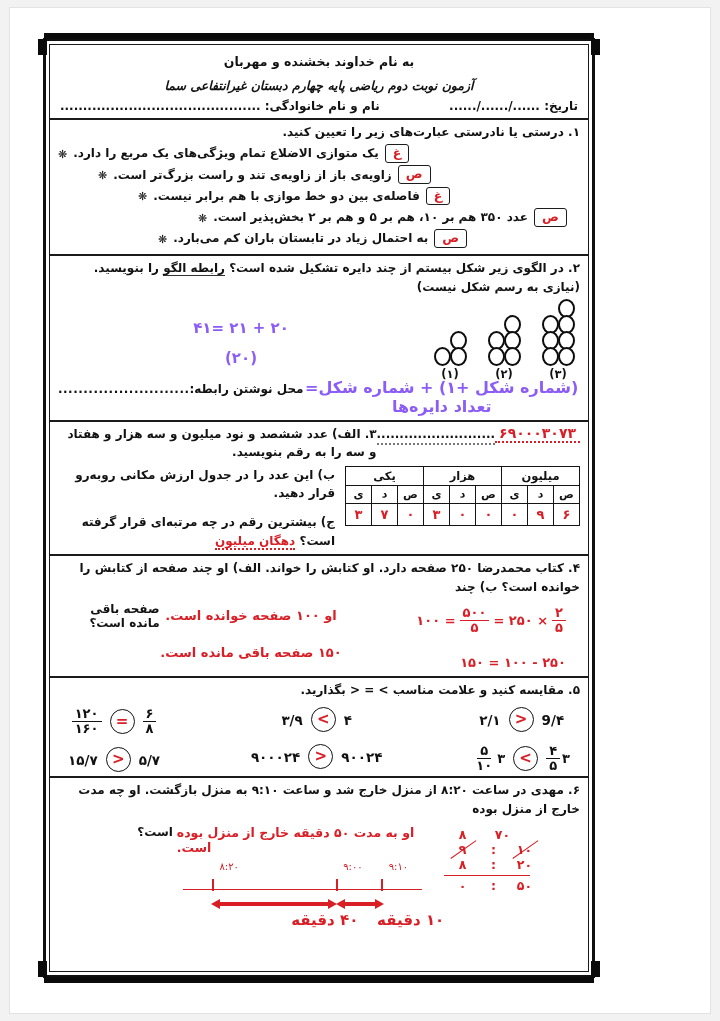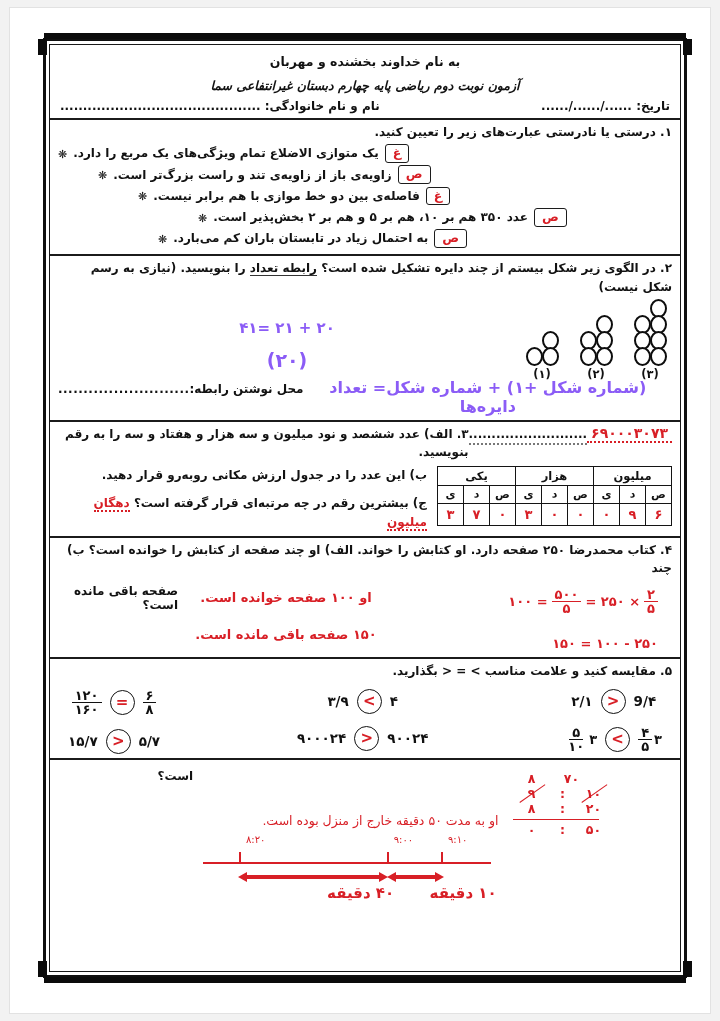--- a/index.html
+++ b/index.html
@@ -12,21 +12,21 @@
   
   #sheet{
     position:absolute;left:10px;top:8px;
     width:700px;height:1005px;
     background:#ffffff;
     box-shadow:0 0 0 1px #e2e2e2;
   }
   
   #frame{
     position:absolute;left:33px;top:30px;
-    width:644px;height:940px;
+    width:552px;height:940px;
     border:3px solid #101010;
     background:#fff;
     box-sizing:border-box;
   }
   #frame:before,#frame:after{
     content:"";position:absolute;left:-2px;right:-2px;height:6px;background:#0b0b0b;
   }
   #frame:before{top:-8px;}
   #frame:after{bottom:-8px;}
   .corner{position:absolute;width:9px;height:16px;background:#0b0b0b;}
@@ -102,21 +102,21 @@
   .rowc{display:flex;}
   .rowc.right{justify-content:flex-end;width:100%;}
   .circ{
     width:17px;height:19px;border:2px solid #0d0d0d;border-radius:50%;
     box-sizing:border-box;margin:-1.5px -0.5px;
     background:#fff;
   }
   .q2right{flex:1;text-align:center;padding-top:22px;}
   .red{color:#8b5cf6;font-weight:bold;}
   .q2eq{font-size:15px;letter-spacing:1px;}
-  .q2eq2{font-size:19px;margin-top:12px;}
+  .q2eq2{font-size:15px;margin-top:12px;}
   .q2rel{font-size:16px;margin-top:1px;}
   .relrow{
     display:flex;align-items:baseline;justify-content:flex-start;
     font-size:12px;font-weight:bold;color:#121212;margin-top:-4px;
   }
 
   
   .q3wrap{display:flex;align-items:flex-start;gap:6px;}
   .q3left{padding-top:4px;}
   .q3right{flex:1;text-align:right;padding:4px 4px 0 0;}
@@ -168,21 +168,21 @@
   .q6calc{width:25%;color:#d81f26;font-weight:bold;font-size:12.5px;padding:6px 6px 0 10px;direction:ltr;}
   .calcrow{display:flex;justify-content:flex-start;gap:14px;padding-left:6px;}
   .calcrow span{width:26px;text-align:center;}
   .strike{position:relative;}
   .strike:after{
     content:"";position:absolute;left:-2px;top:50%;width:120%;height:1.4px;
     background:#d81f26;transform:rotate(-35deg);
   }
   .calcbar{border-top:1.6px solid #d81f26;margin:3px 0 2px 0;width:86px;}
   .q6tl{flex:1;padding:4px 4px 0 4px;}
-  .q6ans{color:#d81f26;font-weight:normal;font-size:12.5px;text-align:right;margin-bottom:4px;margin-top:44px;}
+  .q6ans{color:#d81f26;font-weight:bold;font-size:12.5px;text-align:left;margin-bottom:4px;}
   .tl{position:relative;height:68px;}
   .tl-axis{position:absolute;left:6px;right:8px;top:30px;height:1.8px;background:#d81f26;}
   .tick{position:absolute;width:1.8px;height:12px;background:#d81f26;top:20px;}
   .tlab{position:absolute;top:2px;color:#d81f26;font-weight:normal;font-size:10px;transform:translateX(50%);}
   .arrow{position:absolute;top:40px;height:10px;}
   .arrow .bar{position:absolute;left:8px;right:8px;top:3.5px;height:4px;background:#d81f26;}
   .arrow .h{position:absolute;top:0;width:0;height:0;border-top:5.5px solid transparent;border-bottom:5.5px solid transparent;}
   .arrow .hl{left:0;border-right:9px solid #d81f26;}
   .arrow .hr{right:0;border-left:9px solid #d81f26;}
   .alab{position:absolute;top:52px;color:#d81f26;font-weight:bold;font-size:15px;transform:translateX(50%);}
@@ -243,21 +243,21 @@
         </div>
 
         <div class="stmt" style="justify-content:flex-end;padding-left:100px">
           <span class="ansbox">ص</span>
           <span class="stmt-txt">به احتمال زیاد در تابستان باران کم می‌بارد.</span>
           <span class="flower">❋</span>
         </div>
       </div>
 
       <div class="block">
-        <div class="q" style="text-align:right"><span>۲. در الگوی زیر شکل بیستم از چند دایره تشکیل شده است؟ </span><span class="u">رابطه تعداد</span><span> را بنویسید. (نیازی به رسم شکل نیست)</span></div>
+        <div class="q" style="text-align:right"><span>۲. در الگوی زیر شکل بیستم از چند دایره تشکیل شده است؟ </span><span class="u">رابطه الگو</span><span> را بنویسید. (نیازی به رسم شکل نیست)</span></div>
 
         <div class="q2wrap">
           <div class="figs">
             <div class="fig">
               <div class="rowc right">
                   <span class="circ"></span>
                 </div>
               <div class="rowc">
                   <span class="circ"></span>
                   <span class="circ"></span>
@@ -445,20 +445,21 @@
             <div class="cmp">
               <span class="num">۵/۷</span>
               <span class="signo">&lt;</span>
               <span class="num">۱۵/۷</span>
             </div>
           </div>
         </div>
       </div>
 
       <div class="block last">
+        <div class="q" style="text-align:right">۶. مهدی در ساعت ۸:۲۰ از منزل خارج شد و ساعت ۹:۱۰ به منزل بازگشت. او چه مدت خارج از منزل بوده</div>
         <div class="q6body">
           <div class="q6calc">
             <div class="calcrow">
               <span>۸</span>
               <span>۷۰</span>
             </div>
             <div class="calcrow">
               <span class="strike">۹</span>
               <span style="width:8px">:</span>
               <span class="strike">۱۰</span>

